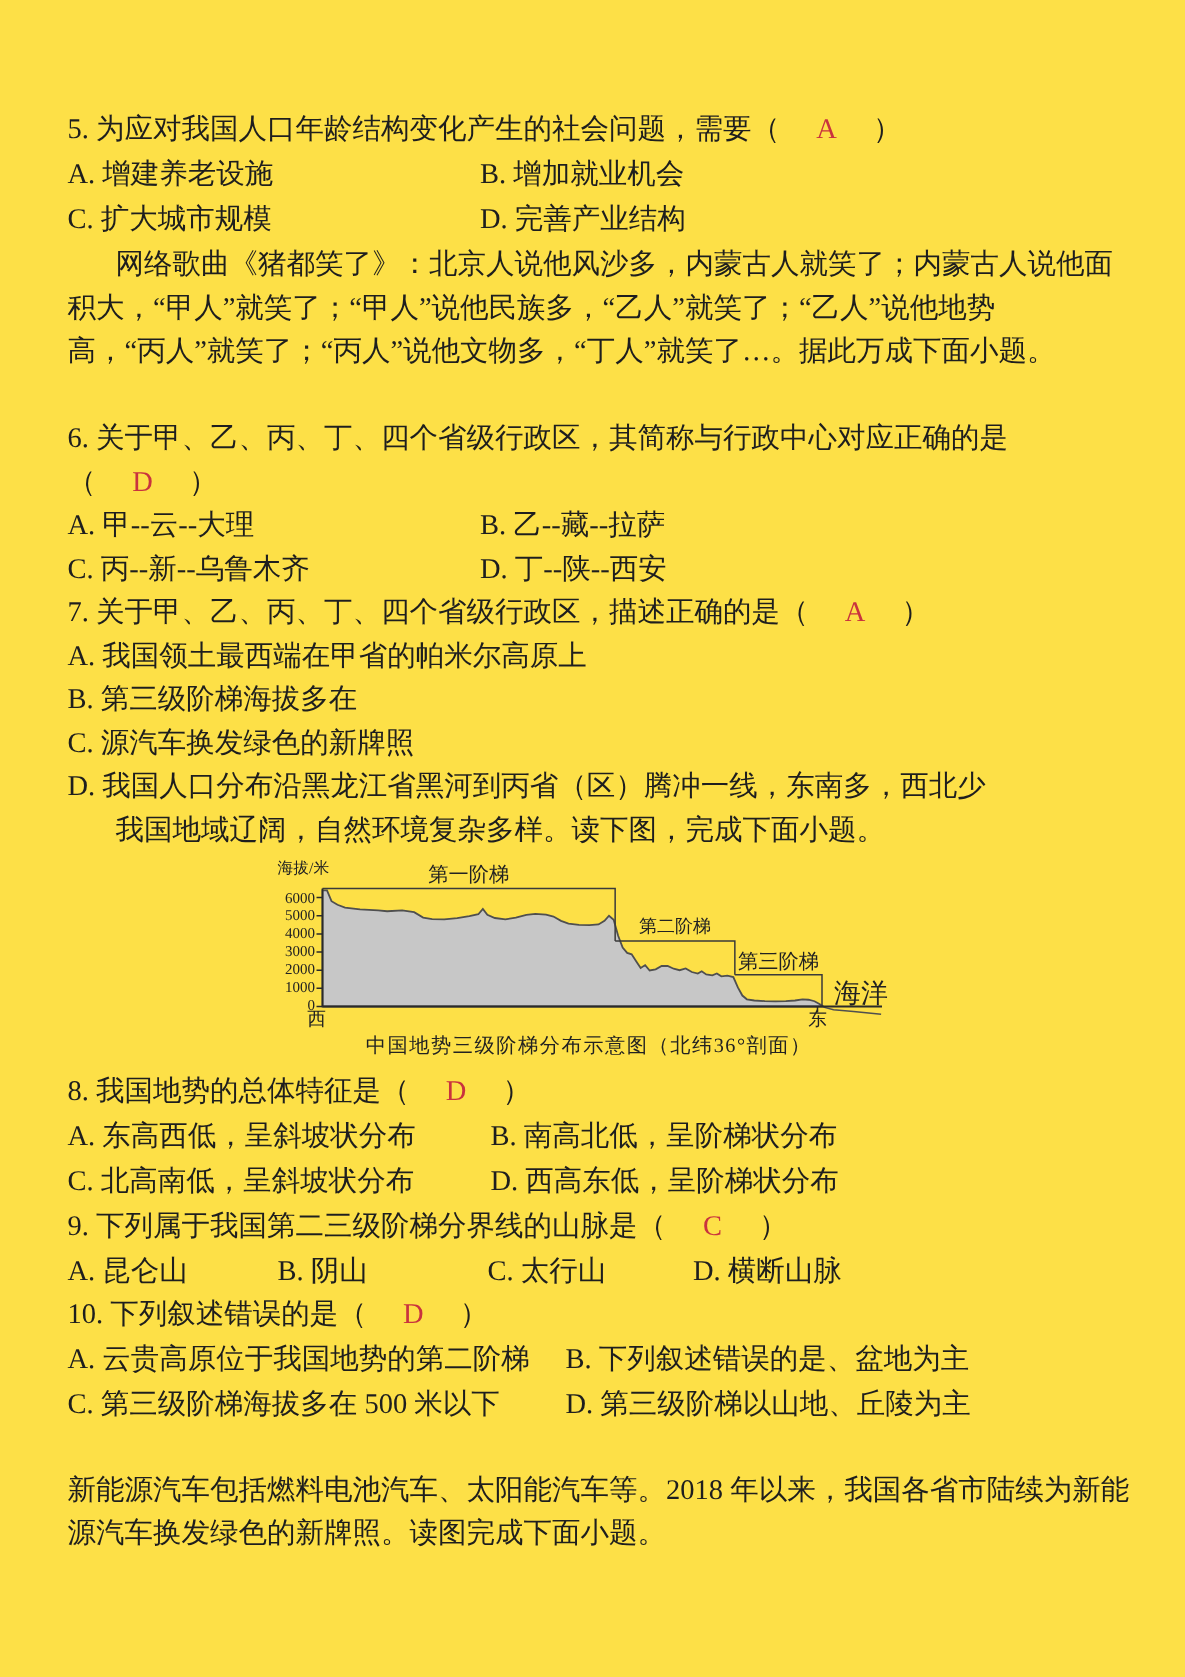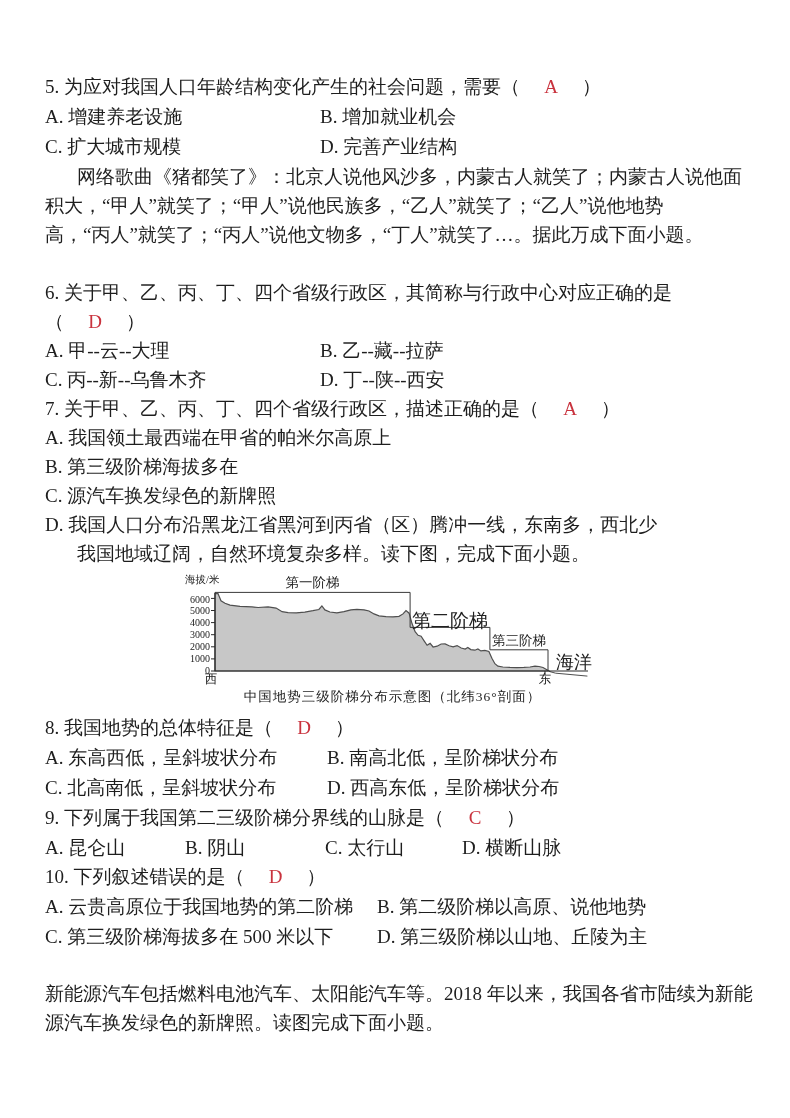--- a/index.html
+++ b/index.html
@@ -1,18 +1,18 @@
 <!DOCTYPE html>
 <html><head>
 <meta charset="utf-8">
 <style>
   html,body{margin:0;padding:0;background:#e8e8e8;}
   .page{
     position:relative;width:790px;height:1118px;margin:0 auto;
-    background:#ffffff;overflow:hidden;
+    background:#fde047;overflow:hidden;
     font-family:"Liberation Serif","DejaVu Serif",serif;
     font-size:19px;color:#1e1e1e;
   }
   .line{position:absolute;left:45px;line-height:22px;white-space:nowrap;}
   .indent{left:77px;}
   .col{display:inline-block;vertical-align:top;}
   .w275{width:275px;} .w282{width:282px;} .w332{width:332px;}
   .w140{width:140px;font-family:Liberation Serif, serif;} .w137{width:137px;}
   .ans{display:inline-block;width:62px;text-align:center;font-family:"Liberation Serif","DejaVu Serif",serif;}
   .chart{position:absolute;left:185px;top:574px;width:415px;height:112px;}
@@ -67,35 +67,35 @@
       </svg>
   <div class="clab" style="left: 0px; top: 0px; width: 60px; font-size: 10.5px; text-align: left;">海拔/米</div>
       <div class="clab" style="left: -3px; top: 20px; width: 28px; font-size: 10px; text-align: right;">6000</div>
       <div class="clab" style="left: -3px; top: 30.5px; width: 28px; font-size: 10px; text-align: right;">5000</div>
       <div class="clab" style="left: -3px; top: 42.6px; width: 28px; font-size: 10px; text-align: right;">4000</div>
       <div class="clab" style="left: -3px; top: 54.7px; width: 28px; font-size: 10px; text-align: right;">3000</div>
       <div class="clab" style="left: -3px; top: 66.8px; width: 28px; font-size: 10px; text-align: right;">2000</div>
       <div class="clab" style="left: -3px; top: 78.9px; width: 28px; font-size: 10px; text-align: right;">1000</div>
       <div class="clab" style="left: -3px; top: 91px; width: 28px; font-size: 10px; text-align: right;">0</div>
       <div class="clab" style="left: 87.55px; top: 2.4px; width: 80px; font-size: 13.5px; text-align: center;">第一阶梯</div>
-      <div class="clab" style="left: 225px; top: 37.4px; width: 80px; font-size: 19px; text-align: center;">第二阶梯</div>
+      <div class="clab" style="left: 225px; top: 37.4px; width: 80px; font-size: 12px; text-align: center;">第二阶梯</div>
       <div class="clab" style="left: 293.95px; top: 59.8px; width: 80px; font-size: 13.5px; text-align: center;">第三阶梯</div>
       <div class="clab" style="left: 366px; top: 79px; width: 46px; font-size: 18px; text-align: center;">海洋</div>
       <div class="clab" style="left: 14px; top: 99px; width: 24px; font-size: 12.5px; text-align: center;">西</div>
       <div class="clab" style="left: 348px; top: 99px; width: 24px; font-size: 12.5px; text-align: center;">东</div>
     </div>
   <div class="caption">中国地势三级阶梯分布示意图（北纬36°剖面）</div>
 
   <div class="line" style="top:717px"><span>8.  我国地势的总体特征是（</span><span class="ans" style="color: rgb(201, 51, 62);">D</span><span>）</span></div>
   <div class="line" style="top:747px"><span class="col w282">A.  东高西低，呈斜坡状分布</span><span class="col">B.  南高北低，呈阶梯状分布</span></div>
   <div class="line" style="top:777px"><span class="col w282">C.  北高南低，呈斜坡状分布</span><span class="col">D.  西高东低，呈阶梯状分布</span></div>
 
   <div class="line" style="top:807px"><span>9.  下列属于我国第二三级阶梯分界线的山脉是（</span><span class="ans" style="color: rgb(201, 51, 62);">C</span><span>）</span></div>
   <div class="line" style="top:837px"><span class="col w140">A.  昆仑山</span><span class="col w140">B.  阴山</span><span class="col w137">C.  太行山</span><span class="col">D.  横断山脉</span></div>
 
   <div class="line" style="top:866px"><span>10.  下列叙述错误的是（</span><span class="ans" style="color: rgb(201, 51, 62);">D</span><span>）</span></div>
-  <div class="line" style="top:896px"><span class="col w332">A.  云贵高原位于我国地势的第二阶梯</span><span class="col">B.  第二级阶梯以高原、说他地势</span></div>
+  <div class="line" style="top:896px"><span class="col w332">A.  云贵高原位于我国地势的第二阶梯</span><span class="col">B.  下列叙述错误的是、盆地为主</span></div>
   <div class="line" style="top:926px"><span class="col w332">C.  第三级阶梯海拔多在 500 米以下</span><span class="col">D.  第三级阶梯以山地、丘陵为主</span></div>
 
   <div class="line" style="top:983px">新能源汽车包括燃料电池汽车、太阳能汽车等。2018 年以来，我国各省市陆续为新能</div>
   <div class="line" style="top:1012px">源汽车换发绿色的新牌照。读图完成下面小题。</div>
 
 </div>
 
 </body></html>

